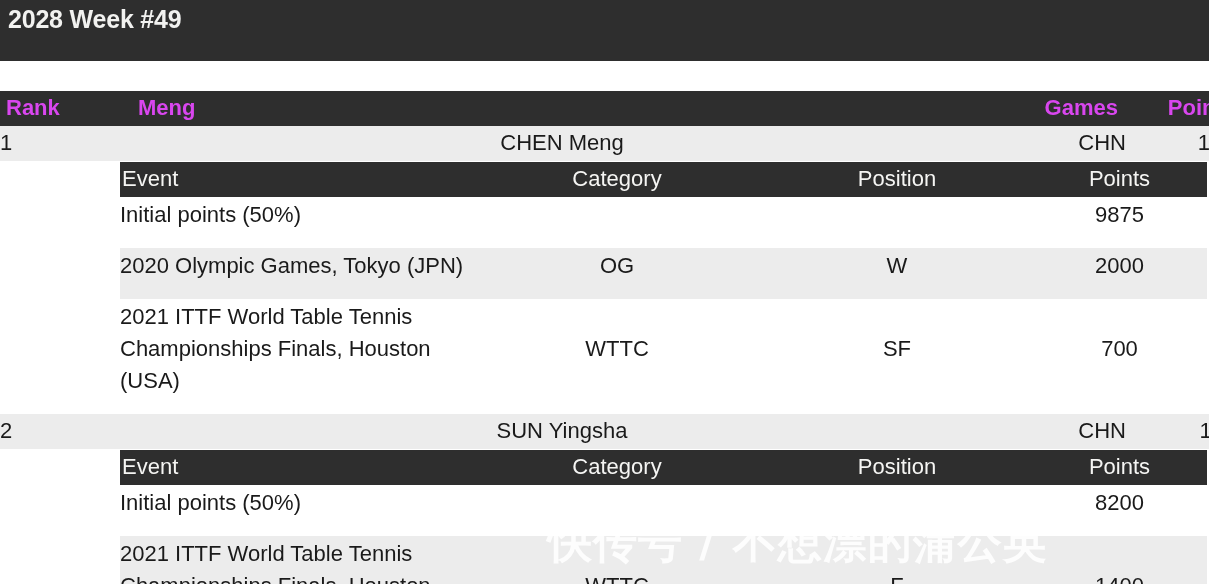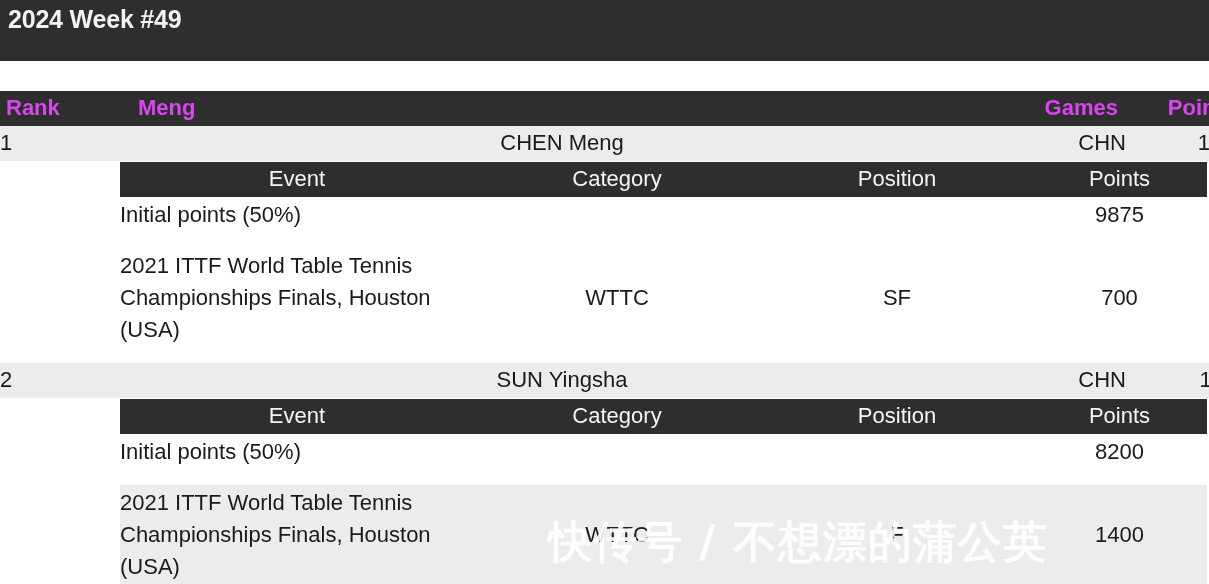--- a/index.html
+++ b/index.html
@@ -78,21 +78,21 @@
     table-layout: fixed;
   }
   .event-table thead th {
     background: #2e2e2e;
     color: #f5f5f3;
     font-size: 22px;
     font-weight: normal;
     line-height: 28px;
     padding: 3px 0 4px 0;
   }
-  .e-col-event    { width: 350px; text-align: center; padding-left: 2px !important; }
+  .e-col-event    { width: 350px; text-align: left; padding-left: 2px !important; }
   .e-col-category { width: 290px; text-align: center; }
   .e-col-position { width: 270px; text-align: center; }
   .e-col-points   { width: 175px; text-align: center; }
 
   .event-table tbody td {
     font-size: 22px;
     line-height: 32px;
     padding: 2px 0 17px 0;
     vertical-align: middle;
     margin-left: 44px;
@@ -116,21 +116,21 @@
     pointer-events: none;
     font-family: "DejaVu Sans", sans-serif;
     letter-spacing: 1px;
     font-weight: bold;
   }
 </style>
 </head>
 <body>
 
 <div class="title-bar">
-  <div class="title-line">2024 Week #49</div>
+  <div class="title-line">2028 Week #49</div>
 </div>
 
 <div class="gap-after-title"></div>
 
 <table class="rank-table">
   <thead>
     <tr class="rank-head">
       <th class="col-rank">Rank</th>
       <th class="col-name">Meng</th>
       <th class="col-assoc">Games</th>
@@ -155,20 +155,26 @@
                 <th class="e-col-points">Points</th>
               </tr>
             </thead>
             <tbody>
               <tr class="ev-odd">
                 <td class="t-event">Initial points (50%)</td>
                 <td class="t-category"></td>
                 <td class="t-position"></td>
                 <td class="t-points">9875</td>
               </tr>
+              <tr class="ev-even">
+                <td class="t-event">2020 Olympic Games, Tokyo (JPN)</td>
+                <td class="t-category">OG</td>
+                <td class="t-position">W</td>
+                <td class="t-points">2000</td>
+              </tr>
               <tr class="ev-odd">
                 <td class="t-event">2021 ITTF World Table Tennis Championships Finals, Houston (USA)</td>
                 <td class="t-category">WTTC</td>
                 <td class="t-position">SF</td>
                 <td class="t-points">700</td>
               </tr>
             </tbody>
           </table>
         </td>
       </tr>

